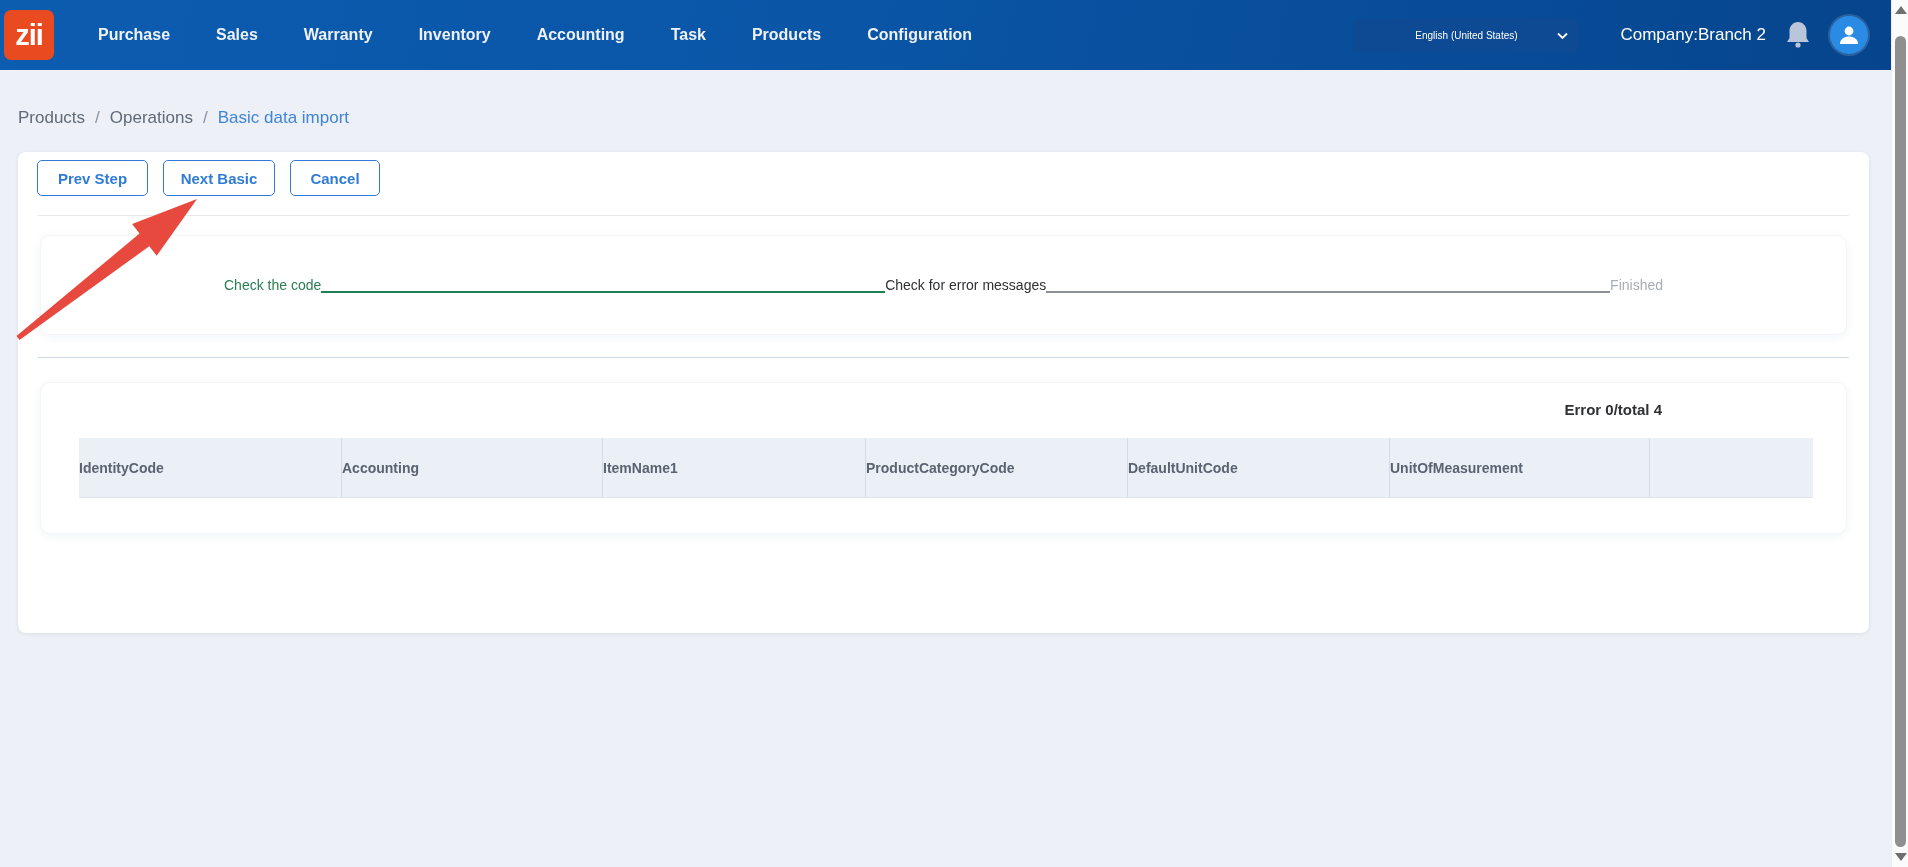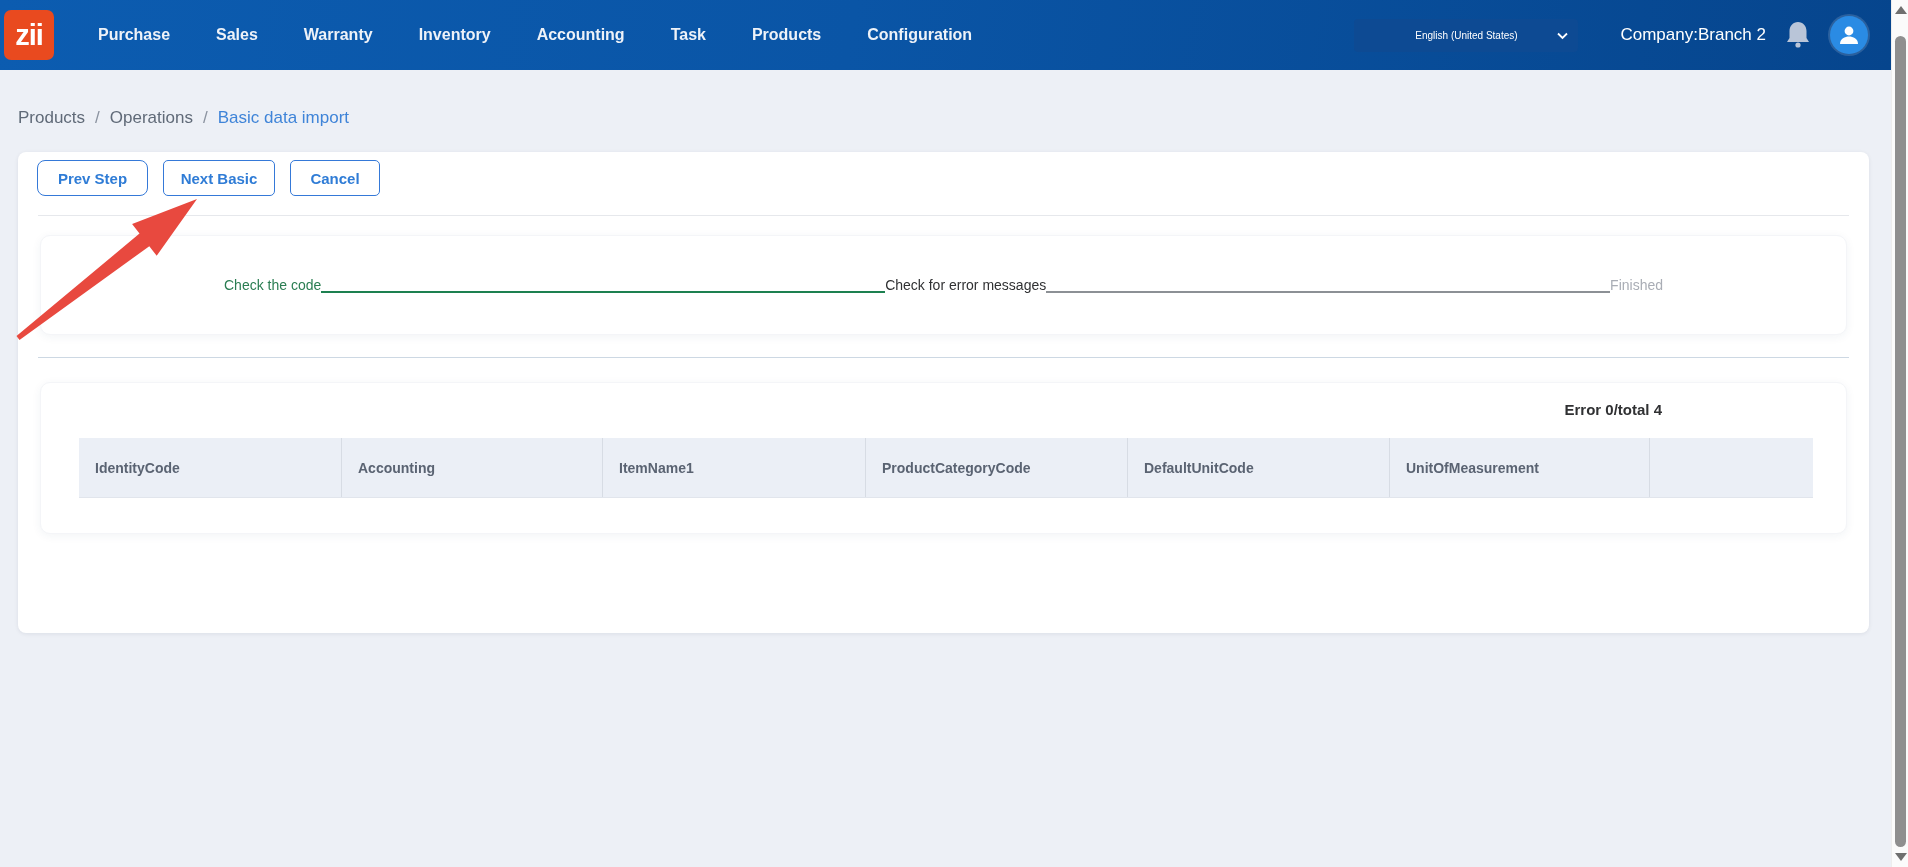--- a/index.html
+++ b/index.html
@@ -52,21 +52,21 @@
     position:absolute; left:18px; top:152px; width:1851px; height:481px;
     background:#fff; border-radius:8px;
     box-shadow:0 1px 4px rgba(16,30,54,.08);
   }
   .btn-row { position:absolute; left:19px; top:8px; display:flex; gap:15px; }
   .btn {
     height:36px; background:#fff; border:1px solid #3579d8; border-radius:5px;
     color:#2f7cd6; font-size:15px; font-weight:700; cursor:pointer;
     font-family:"Liberation Sans", sans-serif; padding:0 10px;
   }
-  .btn.prev { width:111px;border-radius:8px; }
+  .btn.prev { width:111px; }
   .btn.next { width:112px; }
   .btn.cancel { width:90px; }
   .divider1 { position:absolute; left:20px; right:20px; top:63px; height:1px; background:#e6e8ec; }
   .divider2 { position:absolute; left:20px; right:20px; top:205px; height:1px; background:#cdd8e3; }
   .panel {
     position:absolute; left:22px; width:1807px; background:#fff; border-radius:10px;
     box-shadow:0 2px 10px rgba(40,60,100,.06); border:1px solid #f4f5f8;
   }
   .stepper-panel { top:83px; height:100px; display:flex; align-items:center; }
   .stepper { display:flex; align-items:flex-end; width:100%; padding:0 183px; }
@@ -81,21 +81,21 @@
   .table-panel { top:230px; height:152px; }
   .error-total {
     position:absolute; right:184px; top:18px;
     font-size:15px; font-weight:bold; color:#303133;
   }
   .grid-header {
     position:absolute; left:38px; top:55px; width:1734px; height:60px;
     display:flex; background:#ebeff6; border-bottom:1px solid #e1e5ec;
   }
   .grid-cell {
-    display:flex; align-items:center; padding-left:16px;
+    display:flex; align-items:center; padding-left:0;
     font-size:14px; font-weight:700; color:#5a6372;
     border-right:1px solid #d7dce4; cursor:pointer;
   }
   .grid-cell:last-child { border-right:none; }
   .c0{width:263px}.c1{width:261px}.c2{width:263px}.c3{width:262px}.c4{width:262px}.c5{width:260px}.c6{width:163px}
   
   .arrow-overlay { position:absolute; left:0; top:0; width:1908px; height:867px; pointer-events:none; }
   
   .scrollbar {
     position:absolute; right:0; top:0; width:17px; height:867px; background:#fbfbfb;

